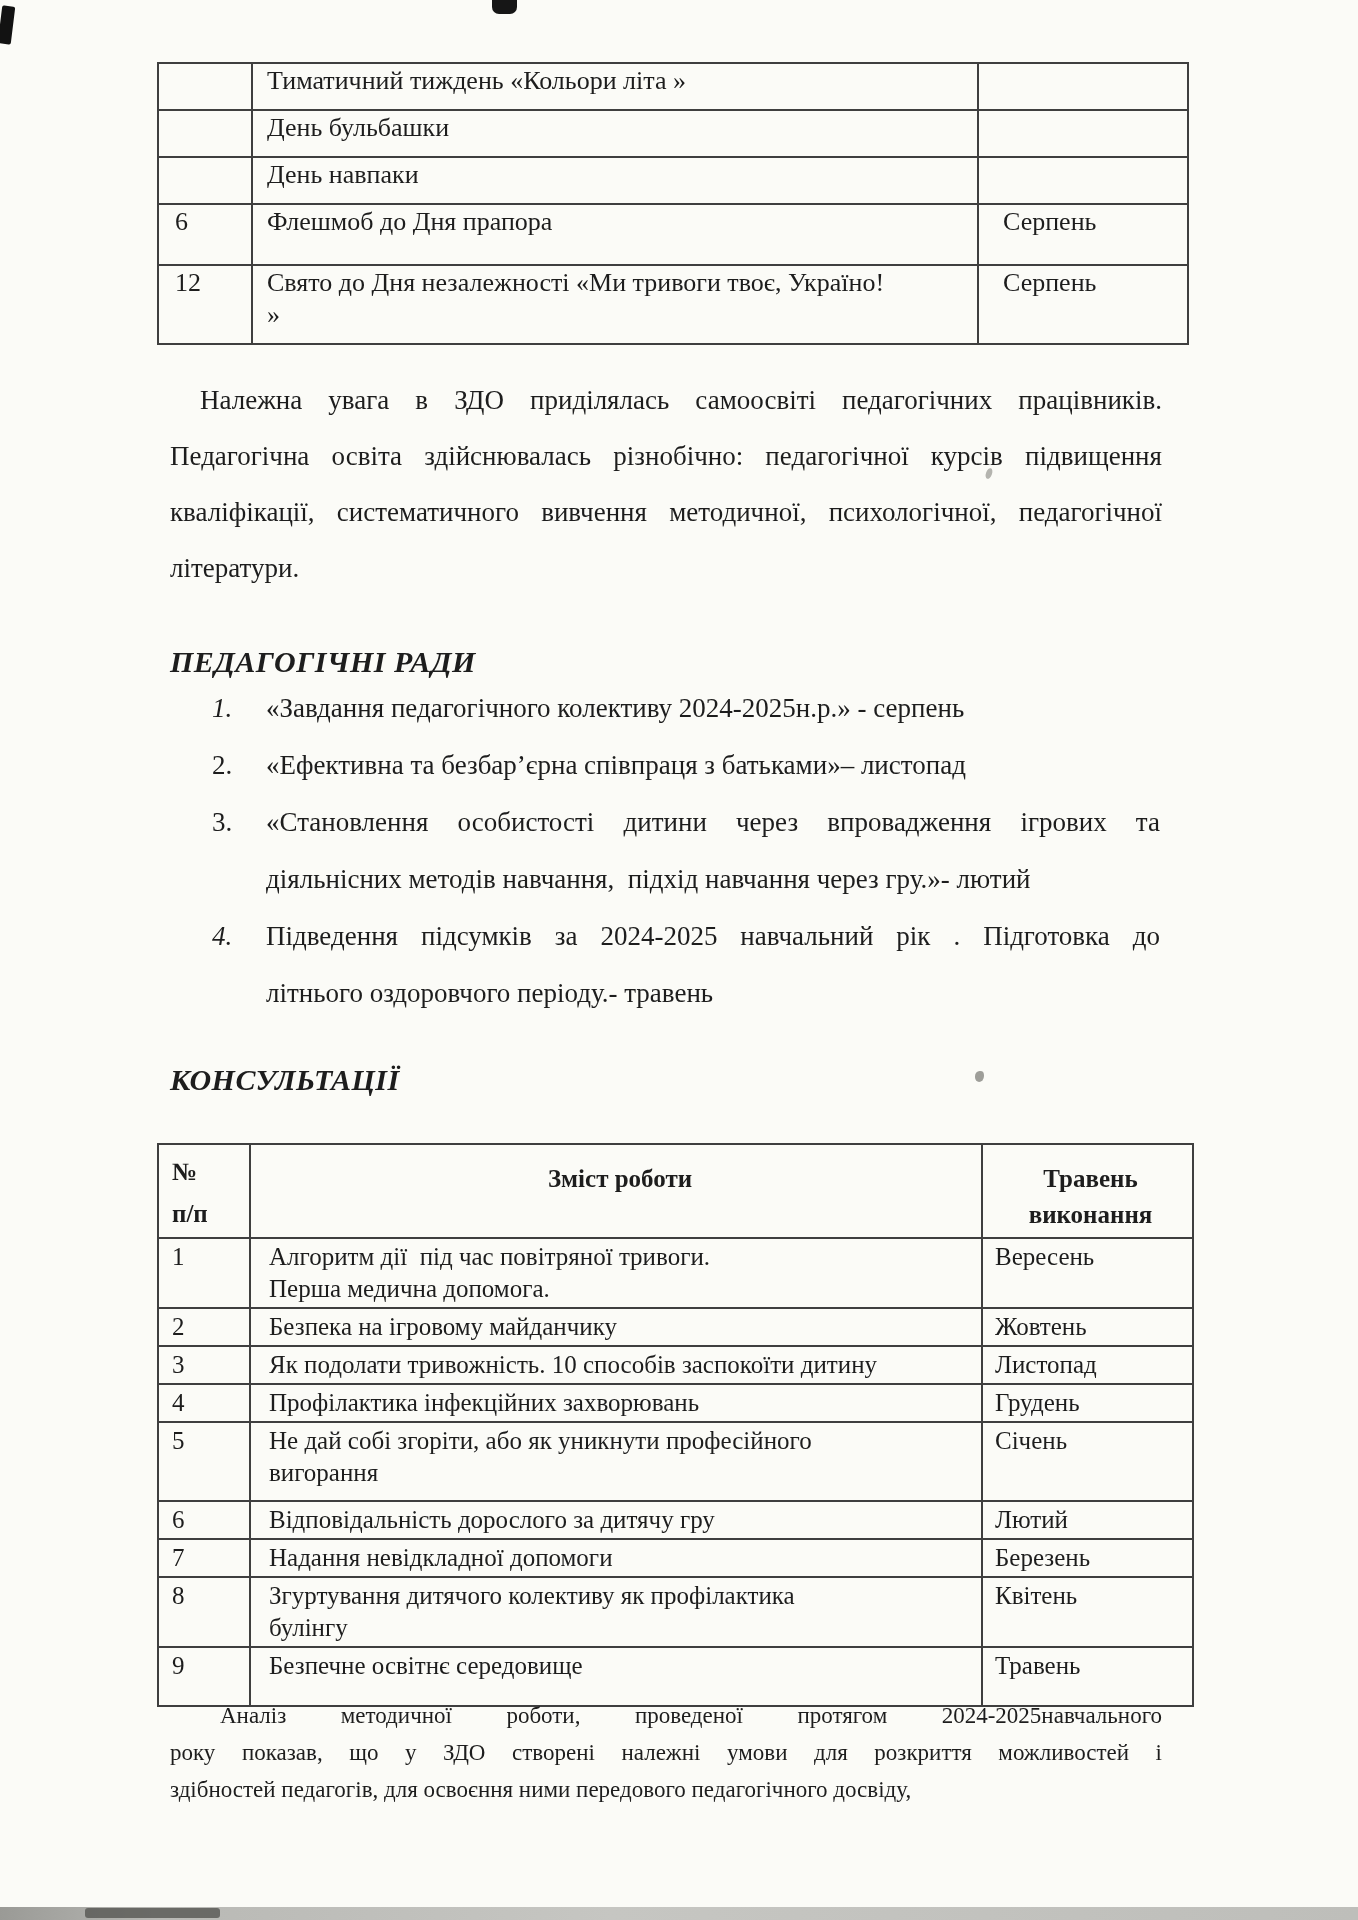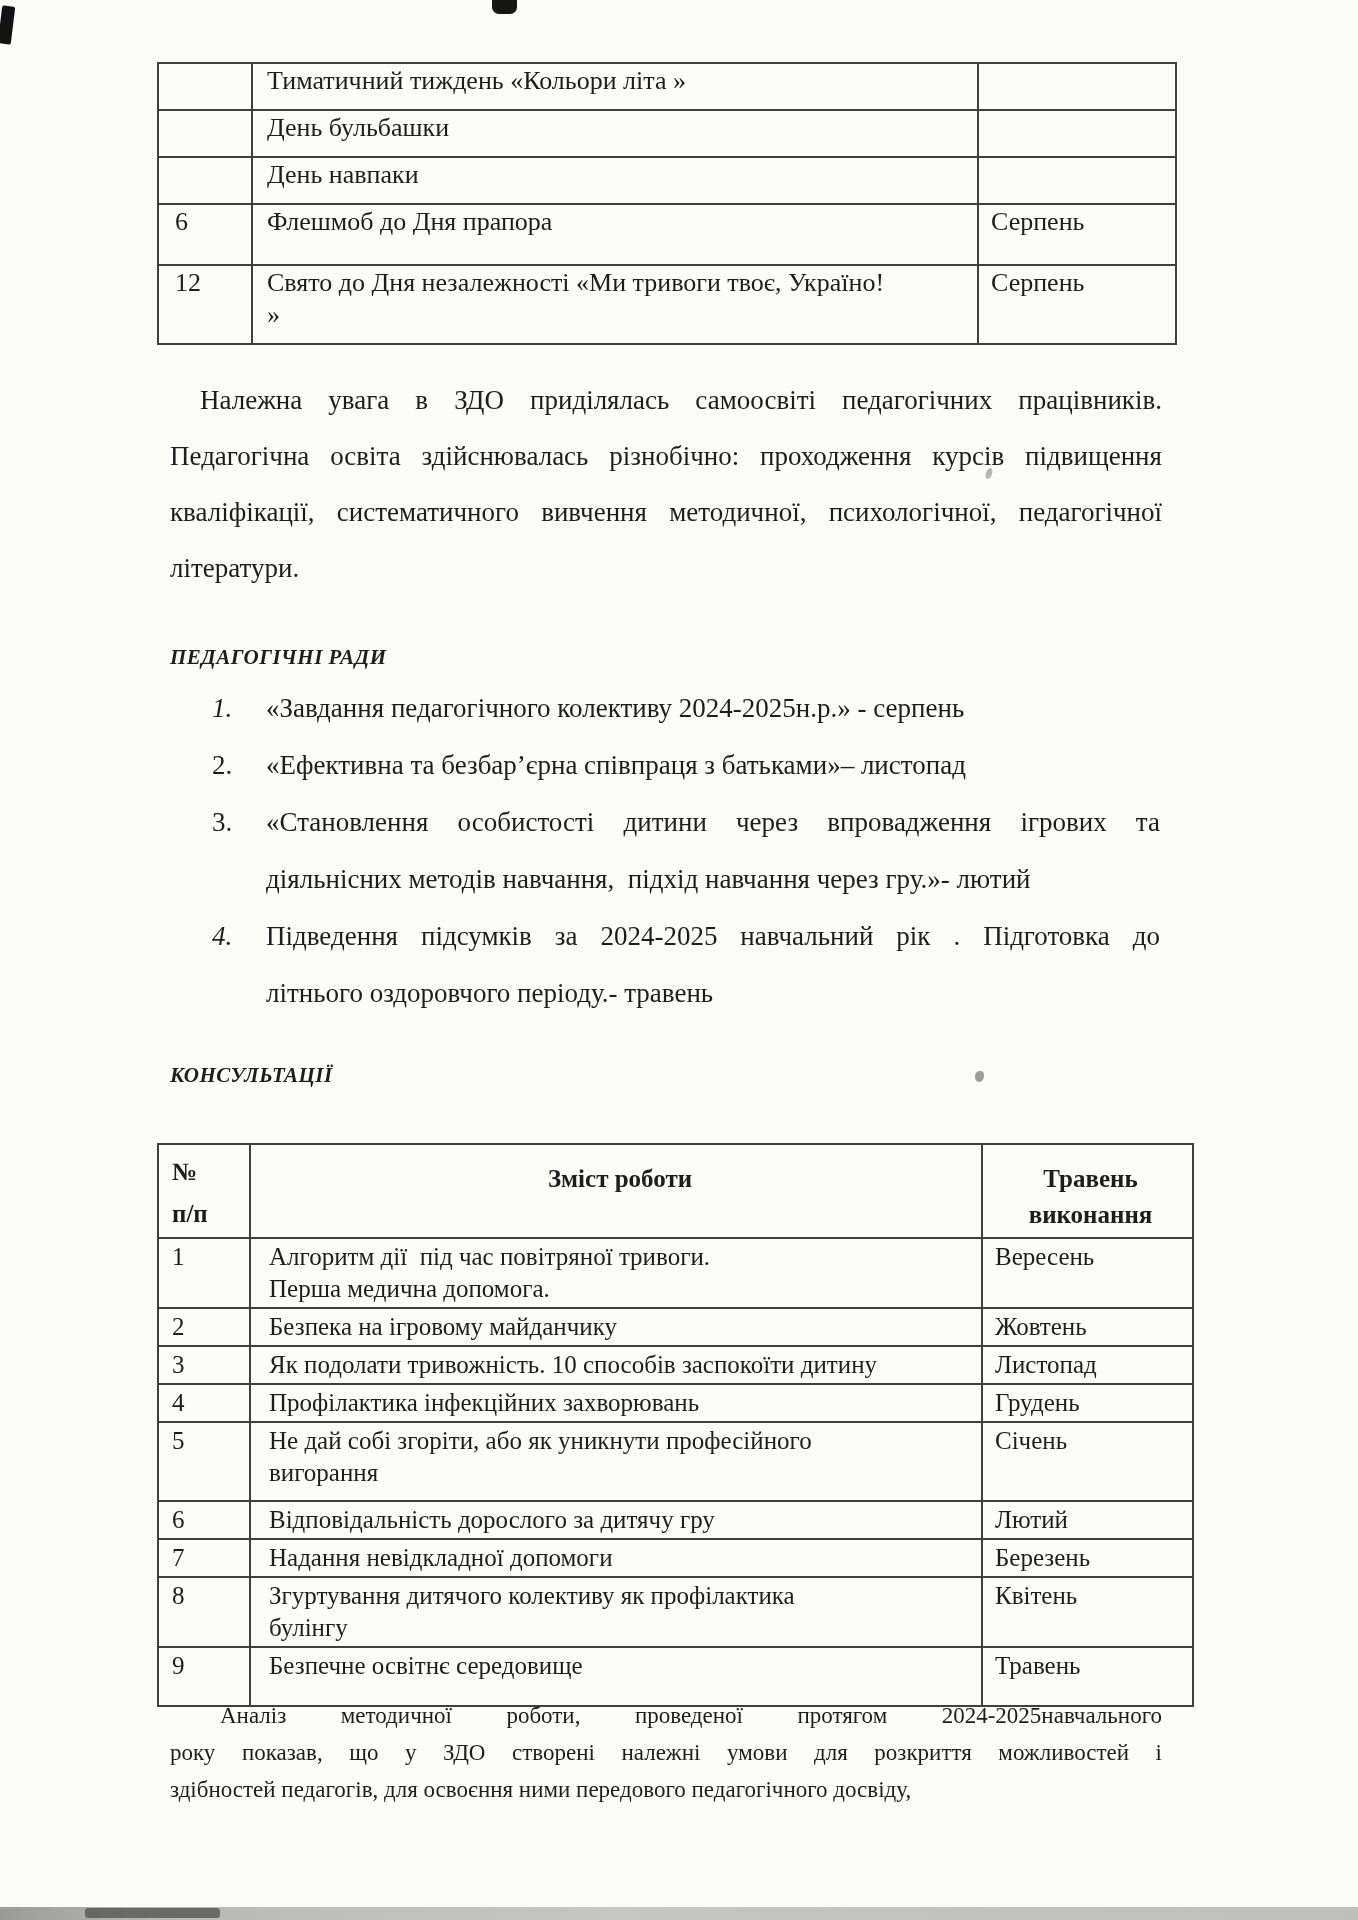--- a/index.html
+++ b/index.html
@@ -11,41 +11,41 @@
     position:relative;
     overflow:hidden;
   }
   
   table{border-collapse:collapse;table-layout:fixed;}
   td{border:2px solid #3f3f3f;vertical-align:top;white-space:pre-wrap;overflow:hidden;}
 
   .t1{position:absolute;top:62px;left:157px;width:950px;font-size:26px;line-height:32px;}
   .t1 .c-num{width:72px;padding:1px 4px 1px 16px;}
   .t1 .c-content{width:700px;padding:1px 10px 12px 14px;}
-  .t1 .c-term{width:178px;padding:1px 6px 1px 12px;}
+  .t1 .c-term{width:178px;padding:1px 6px 1px 24px;}
 
   .t2{position:absolute;top:1143px;left:157px;width:966px;font-size:25px;line-height:32px;}
   .t2 .c-num{width:73px;padding:2px 4px 2px 13px;}
   .t2 .c-content{width:702px;padding:2px 10px 2px 18px;}
   .t2 .c-term{width:191px;padding:2px 6px 2px 12px;}
   .t2 .hdr{font-weight:bold;}
   .t2 .hdr-center{text-align:center;padding-top:16px;line-height:36px;}
   .t2 .hdr-num{padding-top:6px;line-height:42px;}
 
   
   .para{position:absolute;left:170px;width:992px;}
   .p1{top:372px;font-size:27px;line-height:56px;}
   .p2{top:1697px;font-size:23px;line-height:37px;}
   .ln{white-space:pre-wrap;}
   .just{text-align:justify;text-align-last:justify;}
   .indent1{text-indent:30px;}
   .indent2{text-indent:50px;}
 
   
-  .sect-heading{position:absolute;left:170px;font-size:21px;font-weight:bold;font-style:italic;letter-spacing:0.5px;}
+  .sect-heading{position:absolute;left:170px;font-size:30px;font-weight:bold;font-style:italic;letter-spacing:0.5px;}
   .h-pedrady{top:645px;}
   .h-konsult{top:1063px;}
 
   .list{position:absolute;left:170px;top:680px;width:990px;font-size:27px;line-height:57px;}
   .li{display:flex;align-items:flex-start;}
   .li-num{width:44px;flex:0 0 44px;text-align:left;padding-left:42px;}
   .li-num.it{font-style:italic;}
   .li-body{flex:1 1 auto;min-width:0;padding-left:10px;}
 
   
@@ -93,21 +93,21 @@
     <td class="c-num">12</td>
     <td class="c-content">Свято до Дня незалежності «Ми тривоги твоє, Україно!
 »</td>
     <td class="c-term">Серпень</td>
   </tr>
 </tbody>
   </table>
 
 <div class="para p1">
   <div class="ln just indent1">Належна увага в ЗДО приділялась самоосвіті педагогічних працівників.</div>
-  <div class="ln just">Педагогічна освіта здійснювалась різнобічно: проходження курсів підвищення</div>
+  <div class="ln just">Педагогічна освіта здійснювалась різнобічно: педагогічної курсів підвищення</div>
   <div class="ln just">кваліфікації, систематичного вивчення методичної, психологічної, педагогічної</div>
   <div class="ln">літератури.</div>
 </div>
 
 <div class="sect-heading h-pedrady">ПЕДАГОГІЧНІ РАДИ</div>
 
 <div class="list">
   <div class="li">
     <span class="li-num it">1.</span>
     <div class="li-body">

